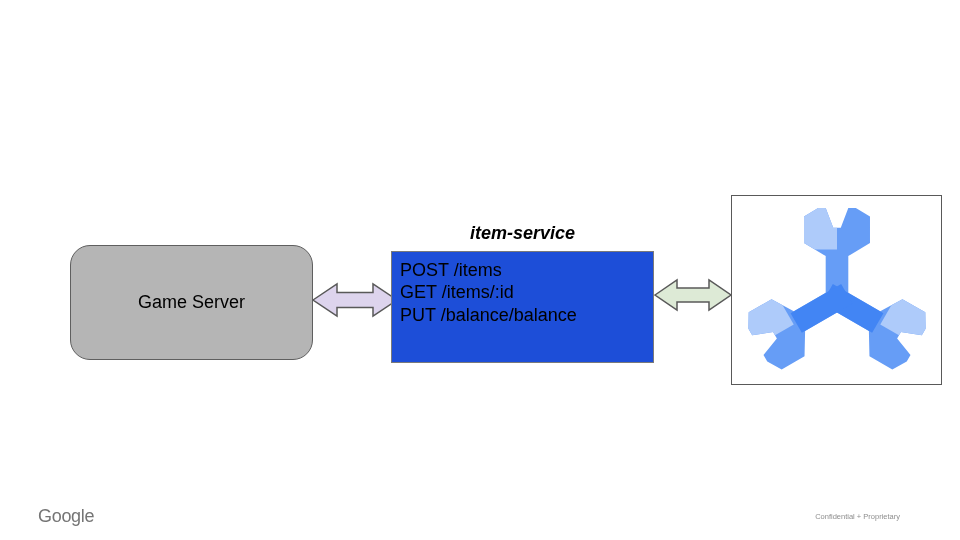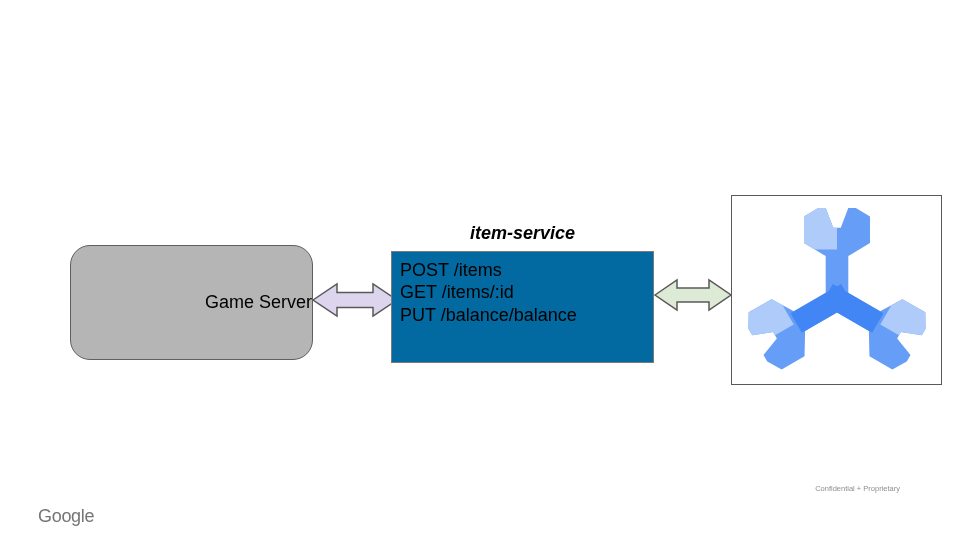--- a/index.html
+++ b/index.html
@@ -16,21 +16,21 @@
   }
   .slide * { box-sizing: border-box; }
 
   
   .game-box {
     position: absolute;
     left: 70px; top: 245px;
     width: 243px; height: 115px;
     border: 1.5px solid #5f5f5f;
     border-radius: 20px;
-    display: flex; align-items: center; justify-content: flex-end;
+    display: flex; align-items: center; justify-content: center;
   }
   .game-box .label {
     font-size: 18px; color: #000000; line-height: 1.2;
   }
 
   
   .arrow { position: absolute; display: block; }
   .arrow-left  { left: 312px; top: 282px; }
   .arrow-right { left: 654px; top: 278px; }
 
@@ -69,41 +69,41 @@
   .google-wordmark {
     position: absolute;
     left: 20px; top: 505px;
     font-size: 18px; font-weight: 500;
     letter-spacing: -0.3px;
     line-height: 22px;
     margin-left: 18px;
   }
   .confidential {
     position: absolute;
-    right: 60px; top: 484px;
+    right: 60px; top: 512px;
     font-size: 7.5px;
     line-height: 10px;
   }
 </style>
 </head>
 <body>
 
 <div class="slide">
 
   <div class="game-box" style="background: rgb(181, 181, 181); border-color: rgb(95, 95, 95);">
     <span class="label">Game Server</span>
   </div>
 
   <svg class="arrow arrow-left" width="86" height="36" viewBox="0 0 86 36">
     <polygon points="1,18 25,2 25,10.5 61,10.5 61,2 85,18 61,34 61,25.5 25,25.5 25,34" stroke="#595959" stroke-width="1.5" stroke-linejoin="miter" fill="#ddd4ed"></polygon>
   </svg>
 
   <div class="svc-title">item-service</div>
 
-  <div class="svc-box" style="background: #0369a1; border-color: rgb(122, 122, 122);">
+  <div class="svc-box" style="background: #1d4ed8; border-color: rgb(122, 122, 122);">
     <div class="ep">POST /items</div>
     <div class="ep">GET /items/:id</div>
     <div class="ep">PUT /balance/balance</div>
   </div>
 
   <svg class="arrow arrow-right" width="78" height="34" viewBox="0 0 78 34">
     <polygon points="1,17 23,2 23,10 55,10 55,2 77,17 55,32 55,24 23,24 23,32" stroke="#595959" stroke-width="1.5" stroke-linejoin="miter" fill="#ddead6"></polygon>
   </svg>
 
   <div class="db-box" style="border-color: rgb(89, 89, 89);">

